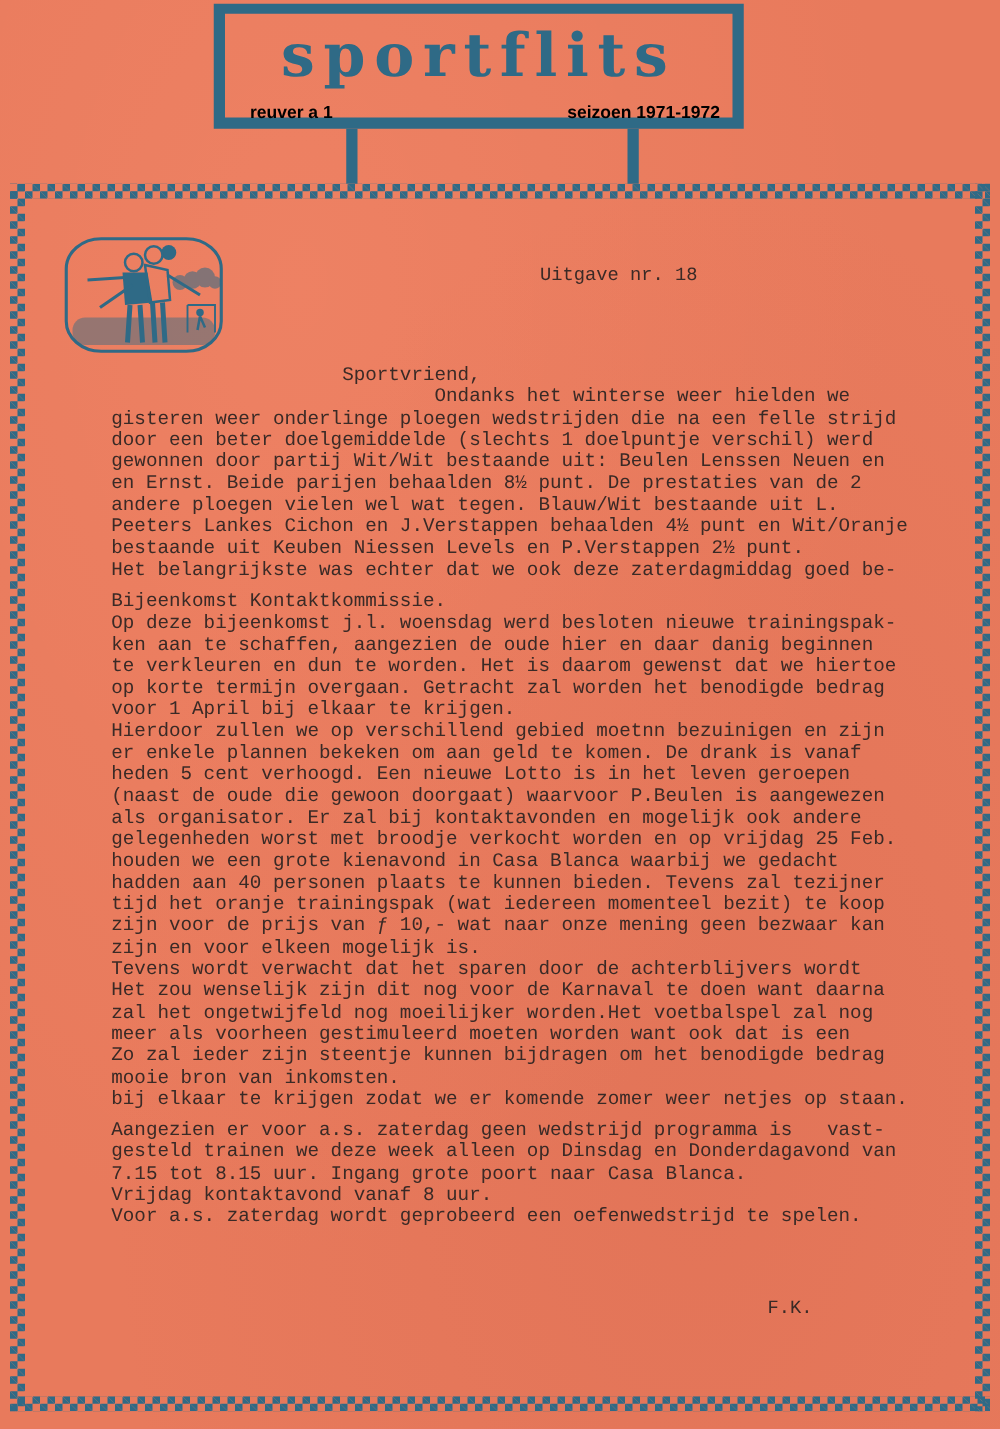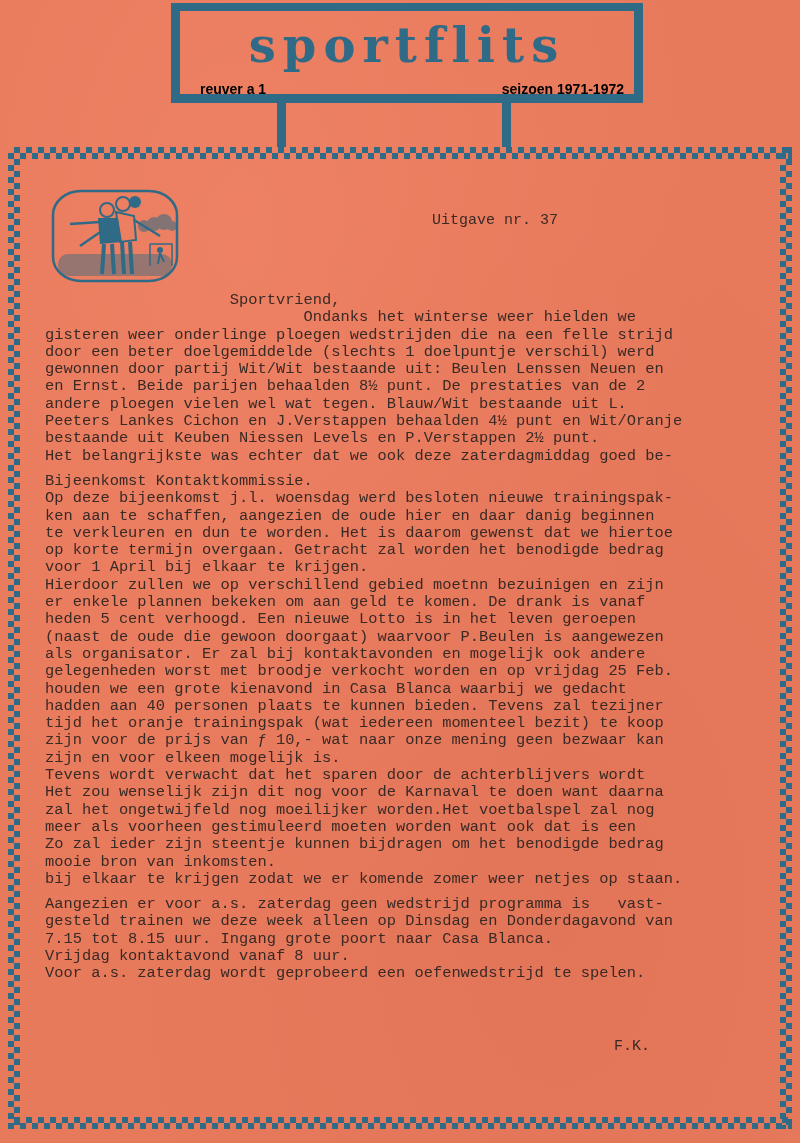--- a/index.html
+++ b/index.html
@@ -6,21 +6,21 @@
   body {
     width: 800px; height: 1143px; overflow: hidden; position: relative;
     background: #e87a5c;
     background-image:
       radial-gradient(ellipse at 30% 20%, rgba(255,150,120,0.25), transparent 60%),
       radial-gradient(ellipse at 70% 80%, rgba(200,90,70,0.18), transparent 60%);
     font-family: "Liberation Mono", "DejaVu Sans Mono", monospace;
     color: #3a2a26;
   }
   .masthead {
-    position: absolute; left: 171px; top: 3px; width: 472px; height: 100px;
+    position: absolute; left: 171px; top: 3px; width: 424px; height: 100px;
     border: 9px solid #2f6a86; border-bottom-width: 9px; box-sizing: border-box;
     border-top-width: 8px;
   }
   .masthead-title {
     position: absolute; left: 0; right: 0; top: 10px; text-align: center;
     font-family: "DejaVu Serif", serif; font-size: 48px; font-weight: bold;
     letter-spacing: 7px; color: #2f6a86; line-height: 1;
   }
   .masthead-sub-left, .masthead-sub-right {
     position: absolute; top: 70px; font-family: "Liberation Sans", sans-serif;
@@ -49,21 +49,21 @@
   }
   .b-top { left: 8px; top: 147px; width: 784px; }
   .b-bottom { left: 8px; top: 1117px; width: 784px; }
   .b-left { left: 8px; top: 147px; height: 982px; }
   .b-right { left: 780px; top: 147px; height: 982px; }
 
   .tv { position: absolute; left: 50px; top: 188px; width: 130px; height: 96px; }
   .issue { position: absolute; left: 432px; top: 212px; font-size: 15px; }
 
   .letter { position: absolute; left: 45px; top: 292px; width: 730px; font-size: 15.4px; line-height: 17.3px; }
-  .line { white-space: pre; display: block; }
+  .line { white-space: pre; display: block; margin-left: 44px; }
   .gap { height: 8px; }
   .signature { position: absolute; left: 614px; top: 1038px; font-size: 15px; }
 </style>
 </head>
 <body>
 
 <div class="masthead">
   <div class="masthead-title">sportflits</div>
   <div class="masthead-sub-left">reuver a 1</div>
   <div class="masthead-sub-right">seizoen 1971-1972</div>
@@ -90,21 +90,21 @@
   <circle cx="73" cy="16" r="7" fill="none" stroke="#2f6a86" stroke-width="2"></circle>
   <path d="M48 30 L68 30 L72 54 L50 56 Z" fill="#2f6a86"></path>
   <path d="M66 24 L84 28 L86 52 L70 54 Z" fill="none" stroke="#2f6a86" stroke-width="2"></path>
   <path d="M20 36 L50 34 M84 32 L110 48 M56 40 L30 58" stroke="#2f6a86" stroke-width="2.5" fill="none"></path>
   <path d="M54 56 L52 86 M62 56 L64 86 M72 54 L74 86 M80 54 L82 86" stroke="#2f6a86" stroke-width="4"></path>
   <path d="M100 56 L100 78 M100 56 L122 56 L122 78" stroke="#2f6a86" stroke-width="1.5" fill="none"></path>
   <circle cx="110" cy="62" r="3" fill="#2f6a86"></circle>
   <path d="M110 65 L108 76 M110 65 L114 74" stroke="#2f6a86" stroke-width="2"></path>
 </svg>
 
-<div class="issue">Uitgave nr. 37</div>
+<div class="issue">Uitgave nr. 18</div>
 
 <div class="letter">
   <span class="line">                    Sportvriend,</span>
   <div>
     <span class="line">                            Ondanks het winterse weer hielden we</span>
     <span class="line">gisteren weer onderlinge ploegen wedstrijden die na een felle strijd</span>
     <span class="line">door een beter doelgemiddelde (slechts 1 doelpuntje verschil) werd</span>
     <span class="line">gewonnen door partij Wit/Wit bestaande uit: Beulen Lenssen Neuen en</span>
     <span class="line">en Ernst. Beide parijen behaalden 8½ punt. De prestaties van de 2</span>
     <span class="line">andere ploegen vielen wel wat tegen. Blauw/Wit bestaande uit L.</span>

